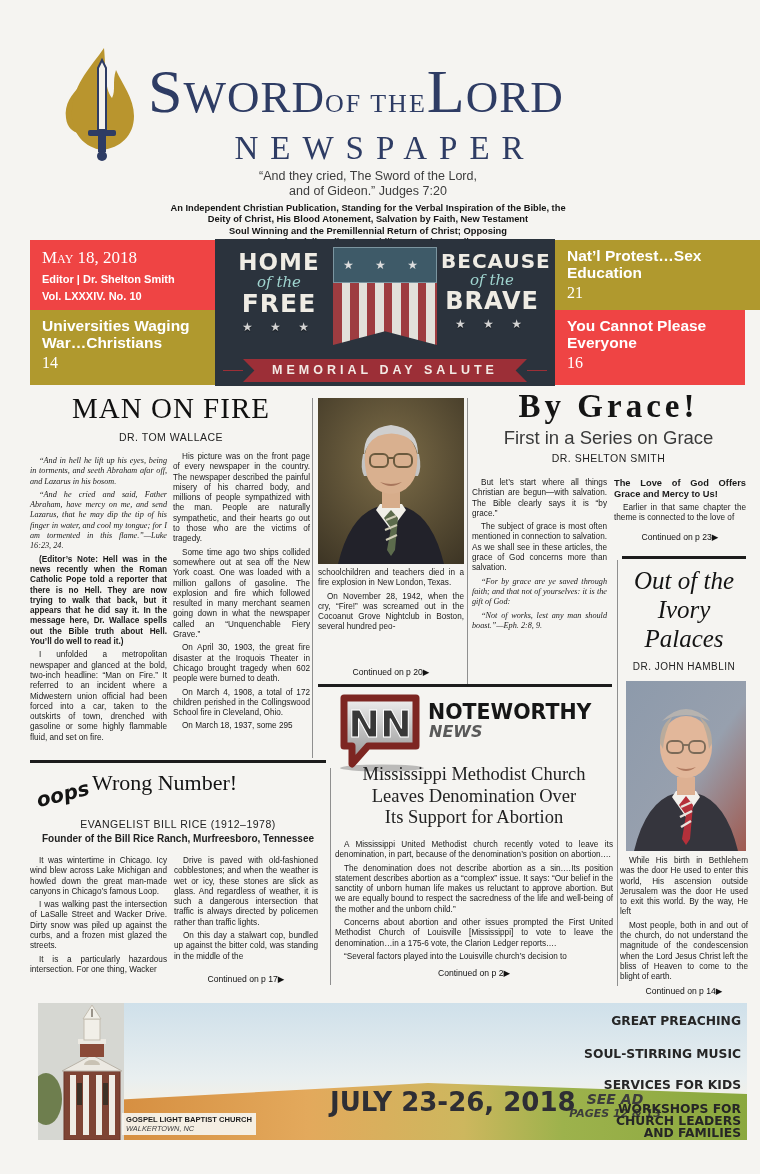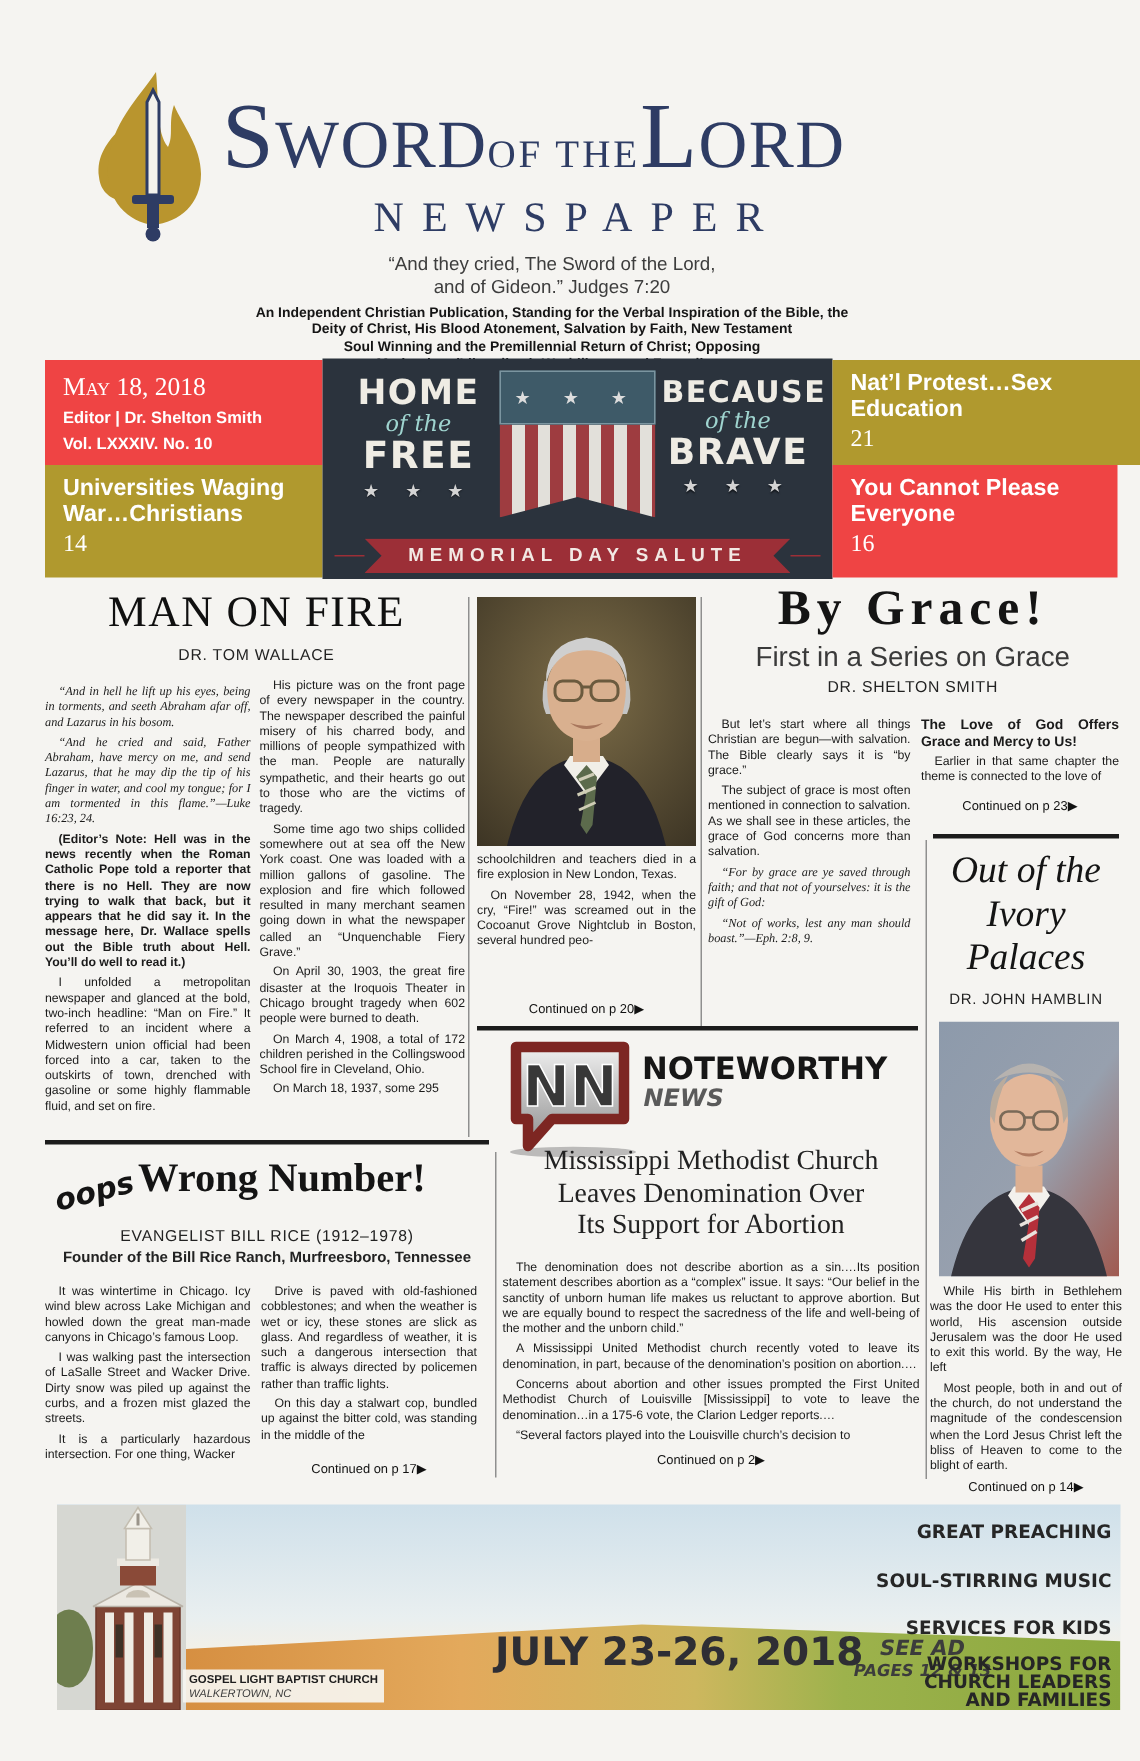--- a/index.html
+++ b/index.html
@@ -8,21 +8,21 @@
   .abs{position:absolute;}
   .c{text-align:center;}
   .pl{white-space:pre-line;}
 
   
   .m-title{left:148px;top:60px;color:#2e3c64;font-family:"Liberation Serif",serif;letter-spacing:1px;white-space:nowrap;}
   .m-title .big{font-size:62px;line-height:62px;}
   .m-title .mid{font-size:45px;}
   .m-title .small{font-size:26px;letter-spacing:2px;}
   .m-news{left:150px;top:130px;width:470px;color:#2e3c64;font-family:"Liberation Serif",serif;
-          font-size:28px;letter-spacing:12px;}
+          font-size:33px;letter-spacing:12px;}
   .m-tag{left:168px;top:169px;width:400px;font-size:12.5px;line-height:15px;color:#3d3d3d;}
   .m-desc{left:118px;top:203px;width:500px;font-size:9.3px;line-height:11.3px;font-weight:bold;color:#151515;}
 
   
   .box{color:#fff;box-sizing:border-box;padding:8px 12px;}
   .blue{background:#ef4444;}
   .gold{background:#b0992e;}
   .issue-date{font-family:"Liberation Serif",serif;font-variant:small-caps;font-size:17px;}
   .issue-ln{font-weight:bold;font-size:11px;margin-top:5px;}
   .teaser-title{font-weight:bold;font-size:15.5px;line-height:16.5px;}
@@ -49,21 +49,21 @@
   .scripture{font-style:italic;font-family:"Liberation Serif",serif;}
   .note{font-weight:bold;}
   .cont{font-size:8.6px;color:#111;}
   .bold-head{font-weight:bold;font-size:9.3px;line-height:11px;margin:0 0 2px;}
 
   .mof-title{font-family:"Liberation Serif",serif;font-size:29px;letter-spacing:1px;color:#101010;}
   .byline{font-size:10.5px;letter-spacing:.5px;color:#222;}
   .bg-title{font-family:"Liberation Serif",serif;font-weight:bold;font-size:33px;letter-spacing:4px;color:#141414;}
   .bg-sub{font-size:18.5px;color:#3a3a3a;}
   .iv-title{font-family:"Liberation Serif",serif;font-style:italic;font-size:25px;line-height:29px;color:#141414;}
-  .wn-title{font-family:"Liberation Serif",serif;font-weight:bold;font-size:27px;color:#141414;}
+  .wn-title{font-family:"Liberation Serif",serif;font-weight:normal;font-size:22px;color:#141414;}
   .wn-oops{font-family:"DejaVu Sans",sans-serif;font-weight:800;font-style:italic;font-size:20px;
            transform:rotate(-14deg);color:#141414;}
   .nw-head{font-family:"Liberation Serif",serif;font-size:18.5px;line-height:21.5px;color:#222;}
   .nn-brand1{font-family:"DejaVu Sans",sans-serif;font-weight:800;font-size:20.5px;color:#161616;}
   .nn-brand2{font-family:"DejaVu Sans",sans-serif;font-weight:800;font-style:italic;font-size:16px;color:#5a5a5a;}
 
   
   .banner{left:38px;top:1003px;width:709px;height:137px;background:linear-gradient(#cas 0,#fff 0);
           background:linear-gradient(#cfe0ea 0%,#e9eff0 55%,#f2f0e8 70%);overflow:hidden;}
   .field{position:absolute;left:0;right:0;bottom:0;height:62px;
@@ -271,22 +271,22 @@
     <path d="M8 6 h72 v48 h-48 l-16 18 v-18 h-8 z" fill="url(#nnbg)" stroke="#7d2622" stroke-width="7" stroke-linejoin="round"></path>
     <text x="44" y="45" text-anchor="middle" font-family="DejaVu Sans, sans-serif" font-weight="800" font-size="38" fill="#383838" stroke="#ffffff" stroke-width="1">NN</text>
   </svg>
   <div class="abs nn-brand1" style="left:428px;top:700px;">NOTEWORTHY</div>
   <div class="abs nn-brand2" style="left:429px;top:722px;">NEWS</div>
 
   <div class="abs nw-head c pl" style="left:335px;top:764px;width:278px;">Mississippi Methodist Church
 Leaves Denomination Over
 Its Support for Abortion</div>
   <div class="abs bt" style="left:335px;top:840px;width:278px;">
+    <p>A Mississippi United Methodist church recently voted to leave its denomination, in part, because of the denomination’s position on abortion.…</p>
     <p>The denomination does not describe abortion as a sin.…Its position statement describes abortion as a “complex” issue. It says: “Our belief in the sanctity of unborn human life makes us reluctant to approve abortion. But we are equally bound to respect the sacredness of the life and well-being of the mother and the unborn child.”</p>
-    <p>A Mississippi United Methodist church recently voted to leave its denomination, in part, because of the denomination’s position on abortion.…</p>
     <p>Concerns about abortion and other issues prompted the First United Methodist Church of Louisville [Mississippi] to vote to leave the denomination…in a 175-6 vote, the Clarion Ledger reports.…</p>
     <p>“Several factors played into the Louisville church’s decision to</p>
   </div>
   <div class="abs cont c" style="left:335px;top:968px;width:278px;">Continued on p 2▶</div>
 
   <div class="abs wn-oops" style="left:36px;top:782px;">oops</div>
   <div class="abs wn-title" style="left:92px;top:770px;">Wrong Number!</div>
   <div class="abs byline c" style="left:30px;top:818px;width:296px;">EVANGELIST BILL RICE (1912–1978)</div>
   <div class="abs c" style="left:30px;top:833px;width:296px;font-size:10px;font-weight:bold;color:#222;">Founder of the Bill Rice Ranch, Murfreesboro, Tennessee</div>
   <div class="abs bt" style="left:30px;top:856px;width:137px;">

